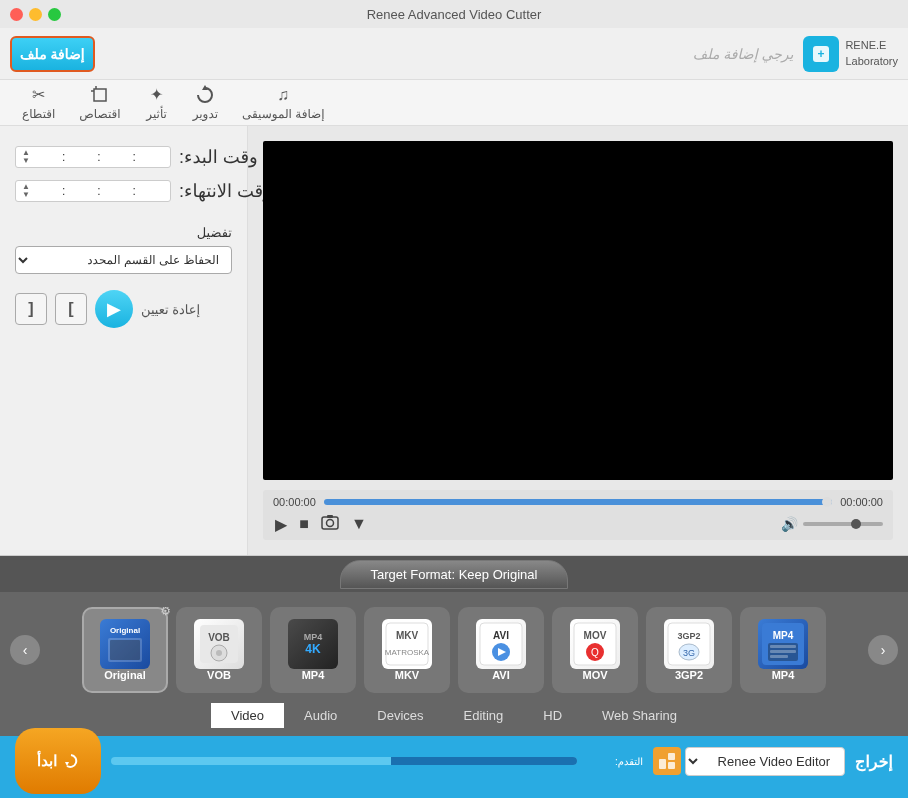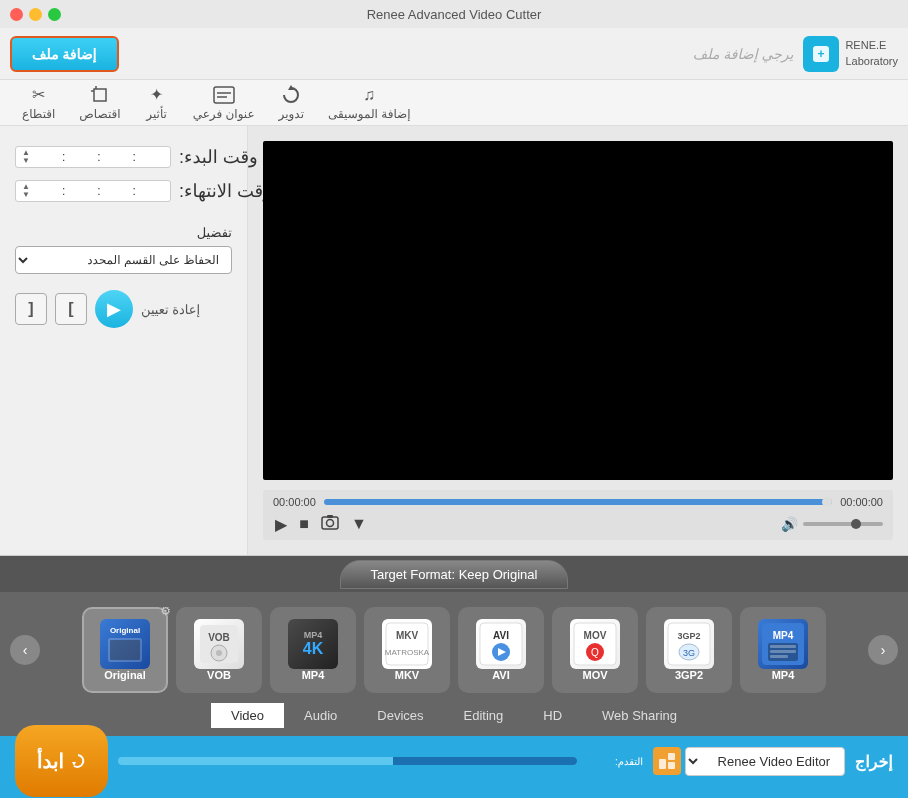--- a/index.html
+++ b/index.html
@@ -49,21 +49,21 @@
       display: flex;
       align-items: center;
       padding: 0 10px;
       border-bottom: 1px solid #ddd;
       gap: 10px;
     }
     #add-file-btn {
       background: linear-gradient(to bottom, #3dd0f5, #1ab3e0);
       border: 2px solid #e05a20;
       color: white;
-      padding: 8px 20px;
+      padding: 8px 8px;
       border-radius: 6px;
       font-size: 14px;
       font-weight: bold;
       cursor: pointer;
       white-space: nowrap;
     }
     #file-placeholder {
       flex: 1;
       font-size: 14px;
       color: #aaa;
@@ -471,21 +471,21 @@
       overflow: hidden;
     }
     #progress-bar-fill {
       height: 100%;
       background: #1a70b0;
       width: 40%;
     }
     #start-btn {
       background: linear-gradient(to bottom, #f5a623, #e07b00);
       color: white;
-      font-size: 20px;
+      font-size: 15px;
       font-weight: bold;
       padding: 24px 22px;
       border-radius: 20px;
       border: none;
       cursor: pointer;
       display: flex;
       align-items: center;
       gap: 6px;
       white-space: nowrap;
     }
@@ -598,30 +598,20 @@
     <span>إضافة الموسيقى</span>
   </div>
   <div class="toolbar-item">
     <div class="toolbar-icon">
       <svg width="20" height="20" viewBox="0 0 20 20">
           <path d="M10 3 A7 7 0 1 1 3 10" fill="none" stroke="#555" stroke-width="2"></path>
           <polygon points="10,0 13,5 7,5" fill="#555"></polygon>
         </svg>
     </div>
     <span>تدوير</span>
-  </div>
-  <div class="toolbar-item">
-    <div class="toolbar-icon">
-      <svg width="22" height="18" viewBox="0 0 22 18">
-          <rect x="1" y="1" width="20" height="16" rx="2" fill="none" stroke="#555" stroke-width="1.5"></rect>
-          <line x1="4" y1="7" x2="18" y2="7" stroke="#555" stroke-width="1.5"></line>
-          <line x1="4" y1="11" x2="14" y2="11" stroke="#555" stroke-width="1.5"></line>
-        </svg>
-    </div>
-    <span>عنوان فرعي</span>
   </div>
   <div class="toolbar-item">
     <div class="toolbar-icon">✦</div>
     <span>تأثير</span>
   </div>
   <div class="toolbar-item">
     <div class="toolbar-icon">
       <svg width="20" height="20" viewBox="0 0 20 20">
           <rect x="4" y="4" width="12" height="12" fill="none" stroke="#555" stroke-width="1.5"></rect>
           <line x1="1" y1="6" x2="4" y2="6" stroke="#555" stroke-width="1.5"></line>
@@ -748,21 +738,21 @@
           <circle cx="23" cy="32" r="8" fill="#ddd" stroke="#aaa" stroke-width="1"></circle>
           <circle cx="23" cy="32" r="3" fill="#bbb"></circle>
         </svg>
       </div>
       <span class="format-item-label">VOB</span>
     </div>
 
     <div class="format-item">
       <div class="fmt-mp4-4k">
         <span style="font-size:9px;color:#aaa;">MP4</span>
-        <span style="font-size:16px;font-weight:bold;color:#3af;">4K</span>
+        <span style="font-size:12px;font-weight:bold;color:#3af;">4K</span>
       </div>
       <span class="format-item-label">MP4</span>
     </div>
 
     <div class="format-item">
       <div class="fmt-mkv">
         <svg width="46" height="46" viewBox="0 0 46 46">
           <rect x="2" y="2" width="42" height="42" rx="4" fill="white" stroke="#ddd"></rect>
           <text x="23" y="18" text-anchor="middle" font-size="10" font-weight="bold" fill="#555">MKV</text>
           <text x="23" y="34" text-anchor="middle" font-size="8" fill="#888">MATROSKA</text>

